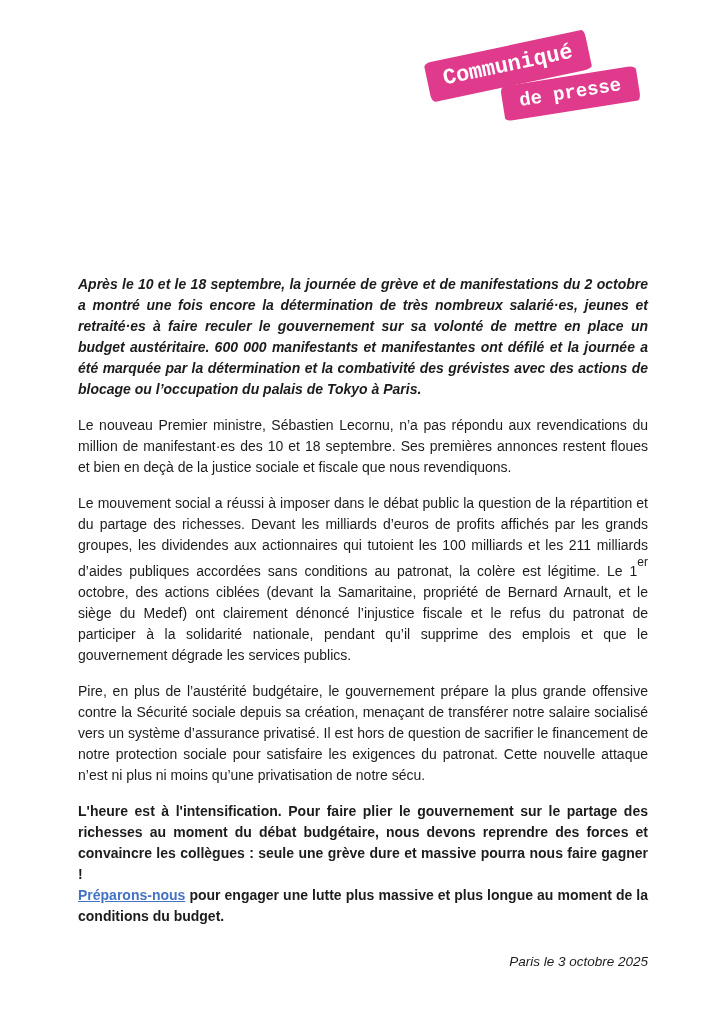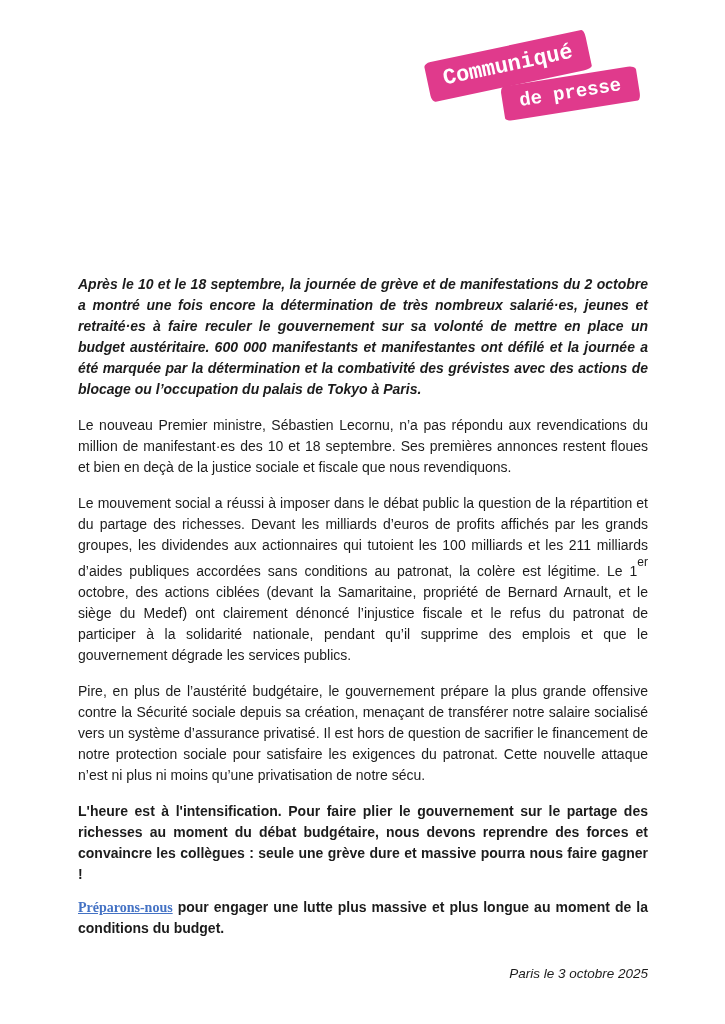--- a/index.html
+++ b/index.html
@@ -79,23 +79,23 @@
   }
   
   .content{
     position:absolute;top:274px;left:78px;right:77px;
     font-size:14px;line-height:21px;
     text-align:justify;
   }
   .content p{margin:0 0 15px;}
   p.lead{font-weight:bold;font-style:italic;}
   p.strong{font-weight:bold;}
-  p.tight{margin-bottom:12px;}
+  p.tight{margin-bottom:0;}
   sup{font-size:12px;position:relative;top:-4px;}
-  a.link{color:var(--link);text-decoration:underline;cursor:pointer;font-family:Liberation Serif, serif;}
+  a.link{color:var(--link);text-decoration:underline;cursor:pointer;}
   .dateline{
     margin-top:24px;
     text-align:right;font-style:italic;font-size:13.5px;
   }
 </style>
 </head>
 <body>
 
 <div class="page">
 

